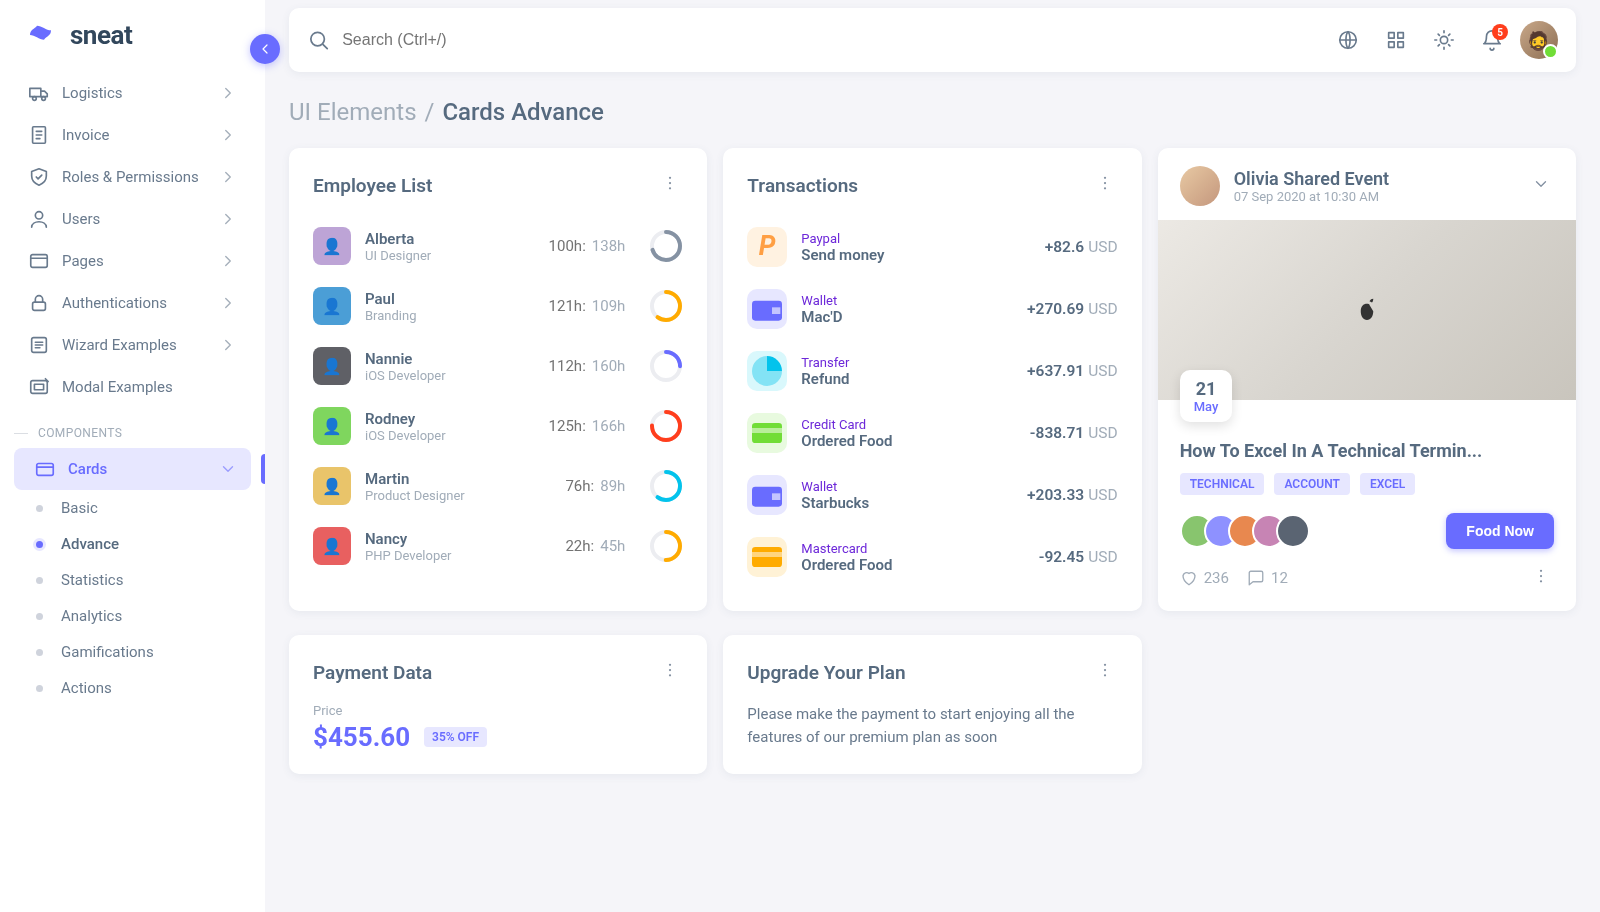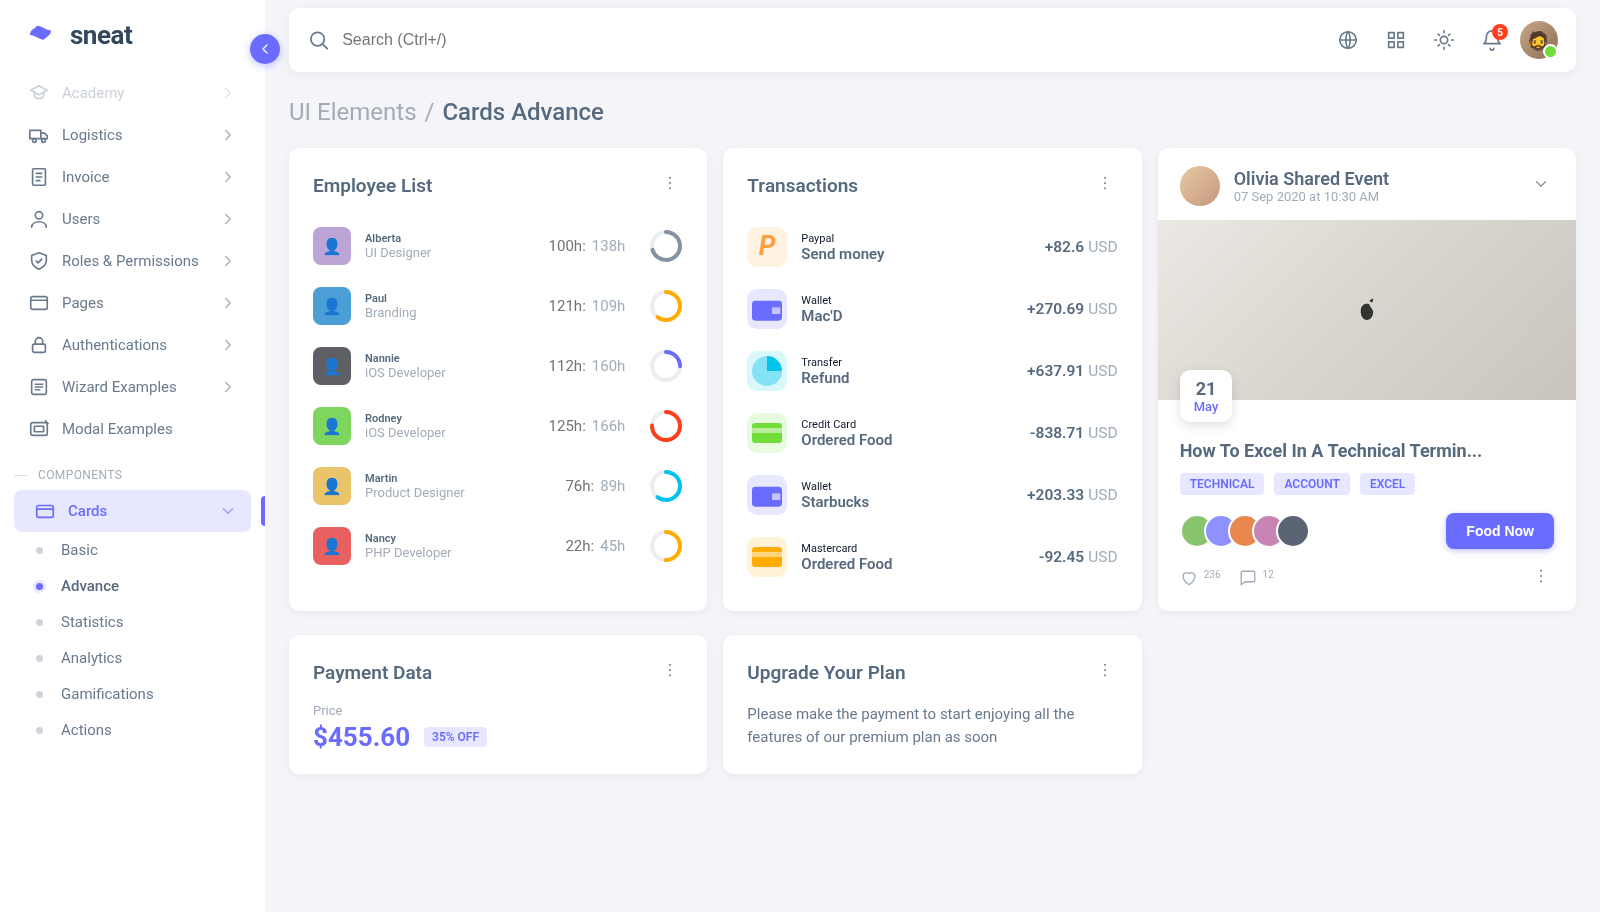--- a/index.html
+++ b/index.html
@@ -190,36 +190,36 @@
 .emp-row {
   display: flex; align-items: center; gap: 14px;
   padding: 11px 0;
 }
 .emp-ava {
   width: 38px; height: 38px; border-radius: 8px;
   display:flex; align-items:center; justify-content:center;
   font-size:16px; color:#fff;
 }
 .emp-info { flex: 1; }
-.emp-name { font-weight: 600; color: #566a7f; font-size: 11px; }
+.emp-name { font-weight: 600; color: #566a7f; font-size: 15px; }
 .emp-role { color: #a1acb8; font-size: 13px; }
 .emp-hours { display: flex; align-items: baseline; gap: 6px; font-size: 15px; margin-right: 10px;}
 .emp-h1 { color: #737373; font-weight: 400; }
 .emp-h2 { color: #a1acb8; }
 .ring { width: 34px; height: 34px; position: relative; }
 .ring svg { width: 34px; height: 34px; transform: rotate(-90deg);}
 
 .tx-row { display: flex; align-items: center; gap: 14px; padding: 11px 0;}
 .tx-icon {
   width: 40px; height: 40px; border-radius: 10px;
   display:flex; align-items:center; justify-content:center;
   font-size:18px;
 }
 .tx-info { flex:1; }
-.tx-sub { color:#0f172a; font-size:11px; }
+.tx-sub { color:#6d28d9; font-size:13px; }
 .tx-main { color:#566a7f; font-weight:600; font-size:15px; }
 .tx-amt { font-weight:600; color:#566a7f; font-size:15.5px; }
 .tx-amt .cur { color:#a1acb8; font-weight:400; margin-left:4px;}
 
 .event-card { padding: 0 0 18px 0; overflow:hidden;}
 .ev-header { display:flex; align-items:center; gap:14px; padding: 18px 22px 14px 22px;}
 .ev-ava { width:40px; height:40px; border-radius:50%; background:linear-gradient(135deg,#e8c9a3,#c4977d);}
 .ev-titles { flex:1; }
 .ev-title { font-size:18px; font-weight:600; color:#566a7f;}
 .ev-time { font-size:13px; color:#a1acb8;}
@@ -257,21 +257,21 @@
   border:2px solid #fff; margin-left:-10px;
 }
 .ava-stack .mini:first-child { margin-left:0;}
 .join-btn {
   background:#696cff; color:#fff; border:none;
   padding:10px 20px; border-radius:8px; font-weight:600;
   cursor:pointer; font-size:14px;
   box-shadow: 0 2px 6px rgba(105,108,255,0.4);
 }
 .ev-foot { display:flex; align-items:center; gap:18px; color:#a1acb8; padding: 0 22px;}
-.ev-stat { display:flex; align-items:flex-start; gap:6px; font-size:10px;}
+.ev-stat { display:flex; align-items:flex-end; gap:6px; font-size:15px;}
 .ev-stat svg { width:18px; height:18px;}
 .ev-foot .more-btn { margin-left:auto;}
 
 .row2 { margin-top: 24px; }
 .pay-price-lbl { color:#a1acb8; font-size:13px; margin-top:6px;}
 .pay-price-row { display:flex; align-items:center; gap:14px; margin-top:4px;}
 .pay-price { font-size:26px; font-weight:700; color:#696cff;}
 .off-chip {
   background:#e7e7ff; color:#696cff;
   font-size:12px; font-weight:600; padding:3px 8px; border-radius:4px;
@@ -291,32 +291,20 @@
         </svg>
       <span class="brand-text">sneat</span>
     </div>
     <button class="collapse-btn">
       <svg viewBox="0 0 24 24">
           <path d="M15 6l-6 6 6 6" stroke="#fff"></path>
         </svg>
     </button>
 
     <nav class="nav" id="nav-main">
-        <div class="nav-item fade">
-          <span class="nav-icon">
-            <svg viewBox="0 0 24 24">
-              <path d="M3 9l9-5 9 5-9 5-9-5z"></path>
-              <path d="M7 11v4c0 1 2 3 5 3s5-2 5-3v-4"></path>
-            </svg>
-          </span>
-  <span class="nav-label">Academy</span>
-  <svg class="chevron" viewBox="0 0 24 24">
-            <path d="M9 6l6 6-6 6"></path>
-          </svg>
-        </div>
         <div class="nav-item">
           <span class="nav-icon">
             <svg viewBox="0 0 24 24">
               <rect x="2" y="7" width="12" height="9"></rect>
               <path d="M14 10h4l3 3v3h-7"></path>
               <circle cx="7" cy="18" r="2"></circle>
               <circle cx="17" cy="18" r="2"></circle>
             </svg>
           </span>
   <span class="nav-label">Logistics</span>
@@ -332,37 +320,37 @@
             </svg>
           </span>
   <span class="nav-label">Invoice</span>
   <svg class="chevron" viewBox="0 0 24 24">
             <path d="M9 6l6 6-6 6"></path>
           </svg>
         </div>
         <div class="nav-item">
           <span class="nav-icon">
             <svg viewBox="0 0 24 24">
+              <path d="M12 3l8 3v5c0 5-3 8-8 10-5-2-8-5-8-10V6z"></path>
+              <path d="M9 12l2 2 4-4"></path>
+            </svg>
+          </span>
+  <span class="nav-label">Roles &amp; Permissions</span>
+  <svg class="chevron" viewBox="0 0 24 24">
+            <path d="M9 6l6 6-6 6"></path>
+          </svg>
+        </div>
+        <div class="nav-item">
+          <span class="nav-icon">
+            <svg viewBox="0 0 24 24">
               <circle cx="12" cy="8" r="4"></circle>
               <path d="M4 21c0-4 4-6 8-6s8 2 8 6"></path>
             </svg>
           </span>
   <span class="nav-label">Users</span>
-  <svg class="chevron" viewBox="0 0 24 24">
-            <path d="M9 6l6 6-6 6"></path>
-          </svg>
-        </div>
-        <div class="nav-item">
-          <span class="nav-icon">
-            <svg viewBox="0 0 24 24">
-              <path d="M12 3l8 3v5c0 5-3 8-8 10-5-2-8-5-8-10V6z"></path>
-              <path d="M9 12l2 2 4-4"></path>
-            </svg>
-          </span>
-  <span class="nav-label">Roles &amp; Permissions</span>
   <svg class="chevron" viewBox="0 0 24 24">
             <path d="M9 6l6 6-6 6"></path>
           </svg>
         </div>
         <div class="nav-item">
           <span class="nav-icon">
             <svg viewBox="0 0 24 24">
               <rect x="3" y="5" width="18" height="14" rx="2"></rect>
               <path d="M3 9h18"></path>
             </svg>

